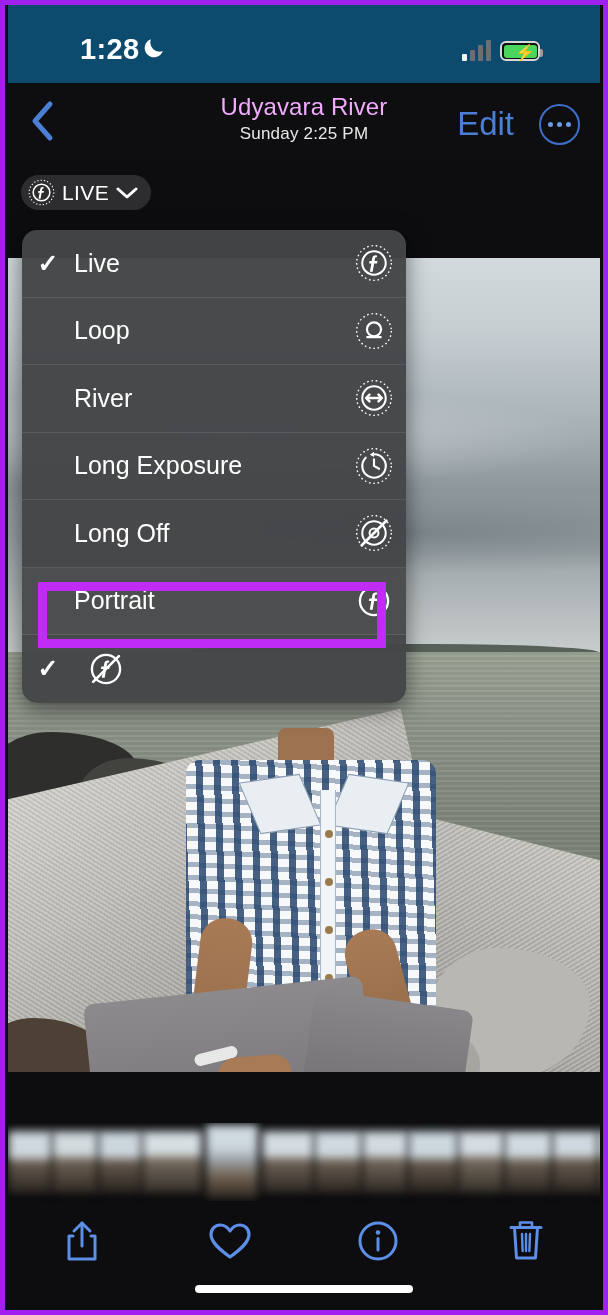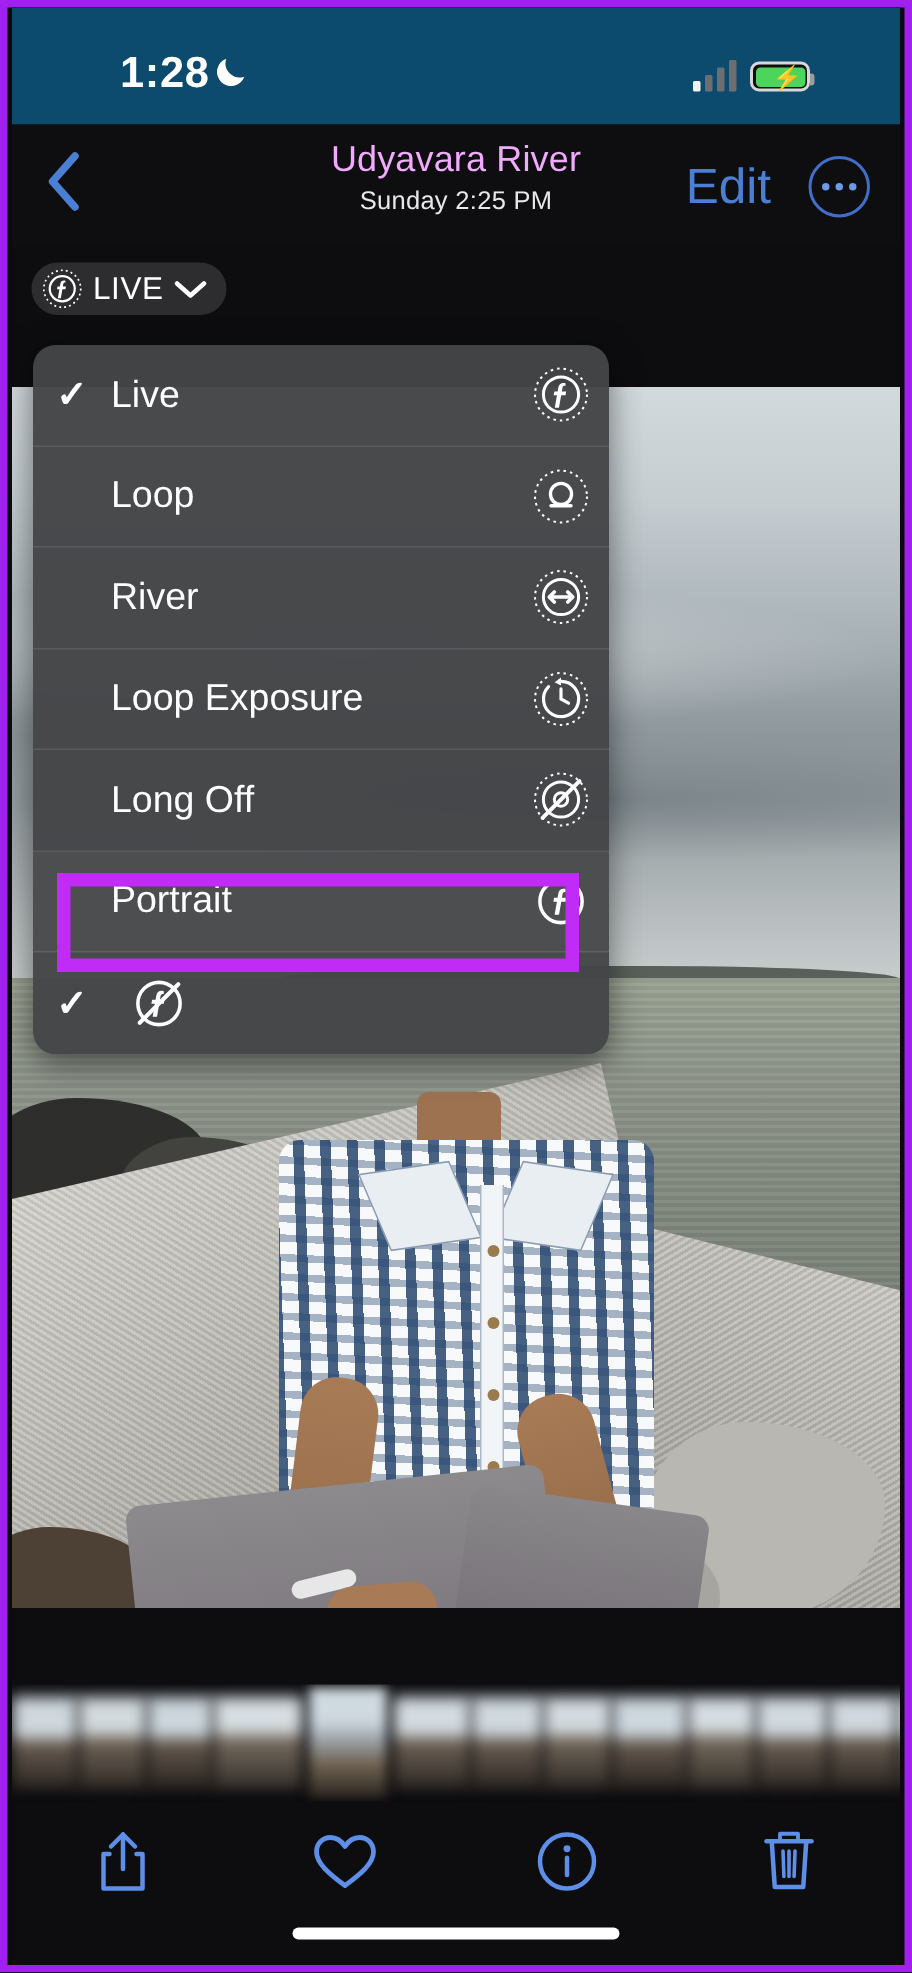--- a/index.html
+++ b/index.html
@@ -427,21 +427,21 @@
           <circle cx="17" cy="17" r="10.5" fill="none" stroke="#ffffff" stroke-width="1.8"></circle>
           <path d="M10.5 17 L23.5 17" stroke="#ffffff" stroke-width="2.2" stroke-linecap="round"></path>
           <path d="M13 14 L10 17 L13 20" fill="none" stroke="#ffffff" stroke-width="2.2" stroke-linecap="round" stroke-linejoin="round"></path>
           <path d="M21 14 L24 17 L21 20" fill="none" stroke="#ffffff" stroke-width="2.2" stroke-linecap="round" stroke-linejoin="round"></path>
         </svg>
       </div>
     </div>
 
     <div class="menu-row">
       <div class="menu-check"></div>
-      <div class="menu-label">Loop Exposure</div>
+      <div class="menu-label">Long Exposure</div>
       <div class="menu-icon">
         <svg width="38" height="38" viewBox="0 0 34 34">
           <circle cx="17" cy="17" r="15.5" fill="none" stroke="#ffffff" stroke-width="1.2" stroke-dasharray="1.5 2.4"></circle>
           <path d="M17 6.5 a10.5 10.5 0 1 1 -7.4 3.1" fill="none" stroke="#ffffff" stroke-width="1.9" stroke-linecap="round"></path>
           <path d="M17 4.2 L17 9 L13.2 7" fill="#ffffff"></path>
           <path d="M17 11 L17 17 L21.5 19.5" fill="none" stroke="#ffffff" stroke-width="1.9" stroke-linecap="round"></path>
         </svg>
       </div>
     </div>
 

